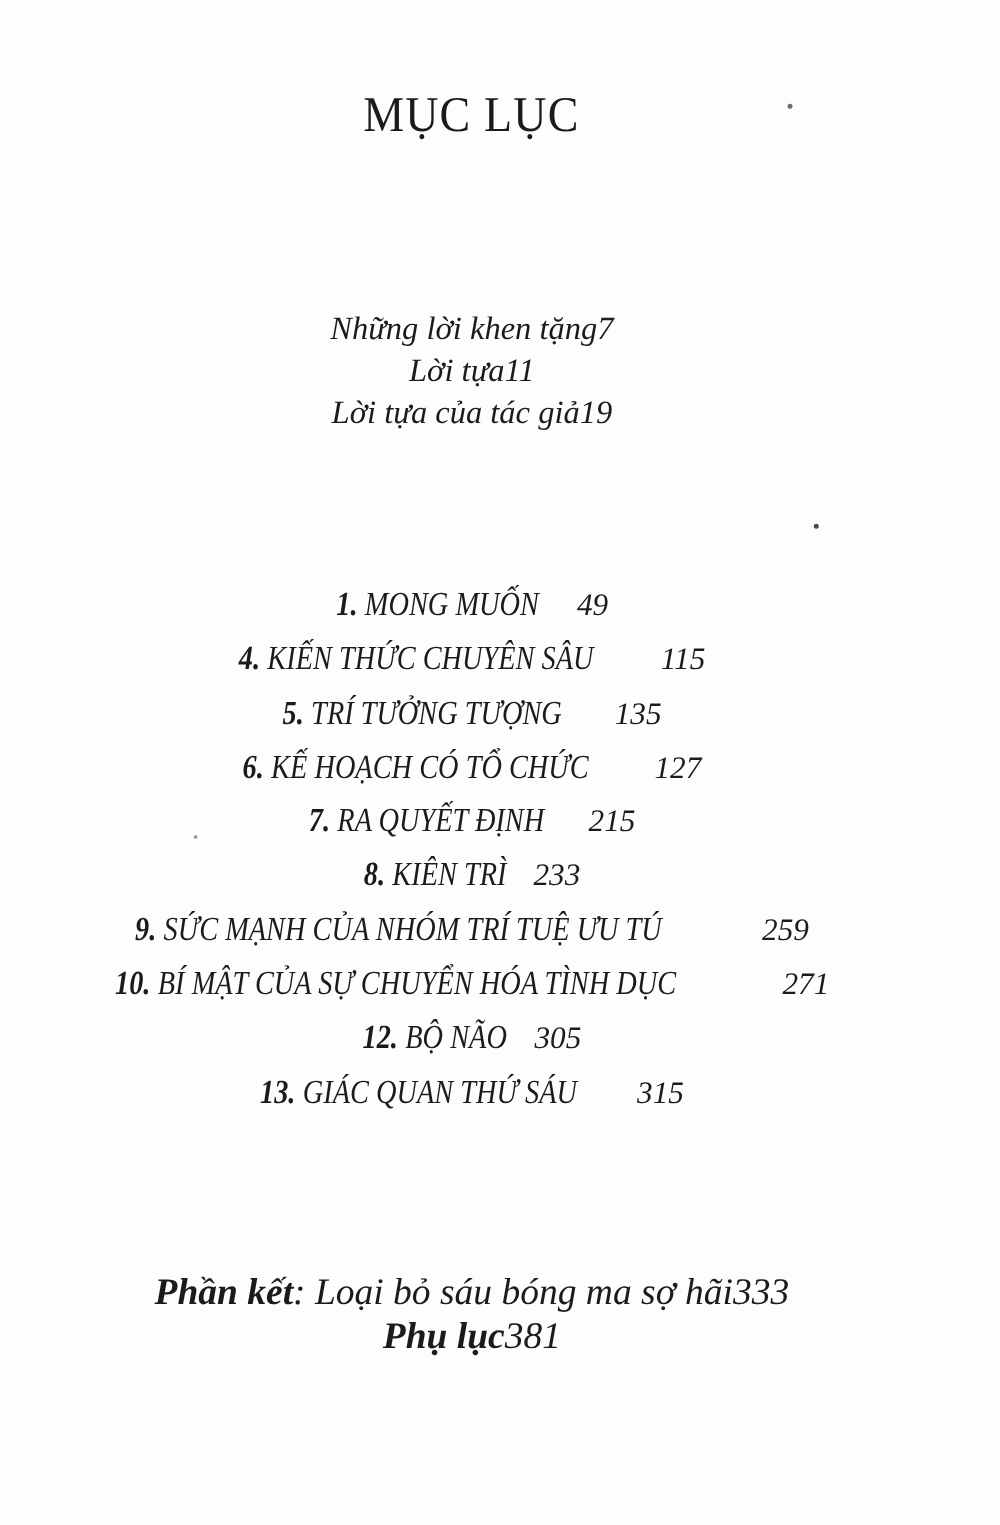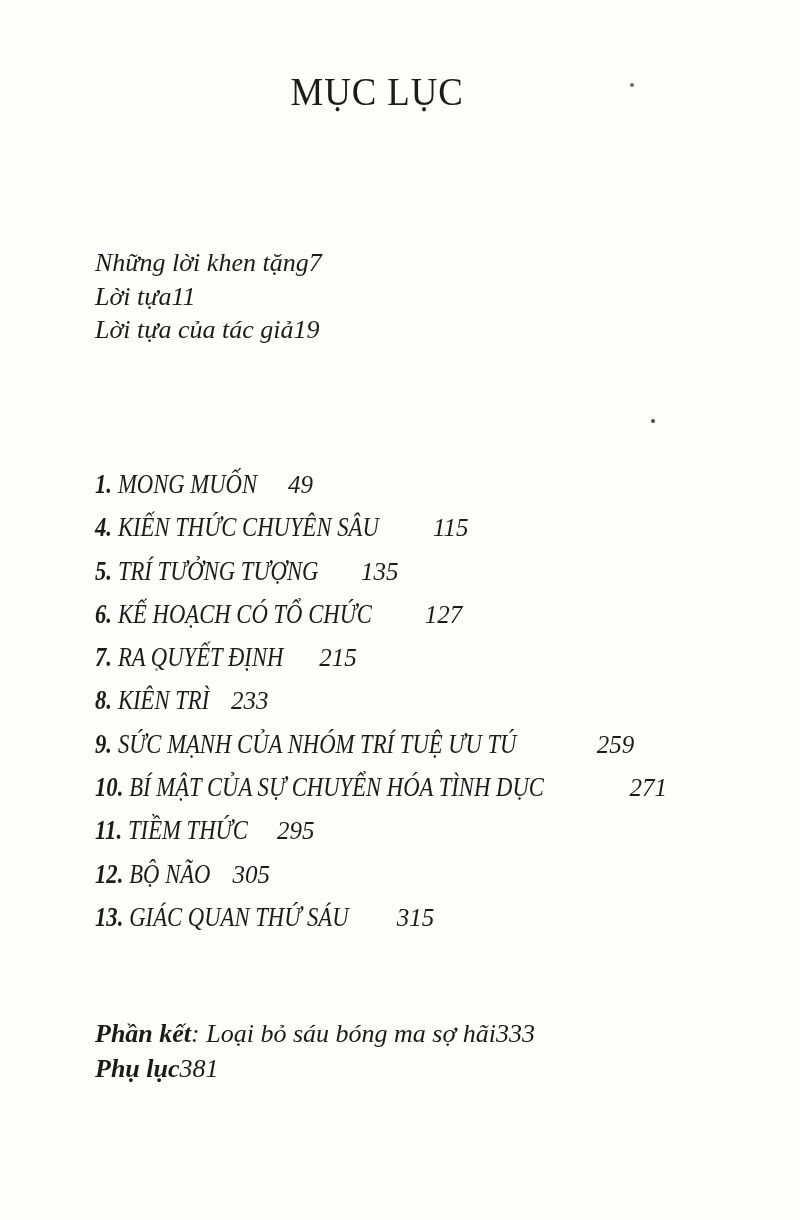--- a/index.html
+++ b/index.html
@@ -29,21 +29,21 @@
     font-size: 40px;
     letter-spacing: 1px;
     font-weight: normal;
     transform: scaleX(0.92);
     transform-origin: center;
     white-space: nowrap;
   }
   
   .row {
     display: flex;
-    justify-content: flex-start;
+    justify-content: center;
     align-items: baseline;
   }
   
   .front-matter { top: 246px; }
   .front-matter .row { height: 33.5px; line-height: 33.5px; }
   .fm-label, .fm-page {
     font-style: italic;
     font-size: 26px;
     white-space: nowrap;
   }
@@ -58,21 +58,21 @@
     white-space: nowrap;
     letter-spacing: 0px;
   }
   .ch-num { font-weight: bold; margin-right: 7px; }
   .ch-page { font-size: 25px; white-space: nowrap; margin-top: 45px; }
   
   .back-matter { top: 1016px; }
   .back-matter .row { height: 35px; line-height: 35px; }
   .bm-label, .bm-page {
     font-style: italic;
-    font-size: 26px;
+    font-size: 30px;
     white-space: nowrap;
   }
   .bm-bold { font-weight: bold; }
   
   .speck {
     position: absolute;
     background: #6d6d6d;
     border-radius: 50%;
   }
   .speck.s1 { left: 630px; top: 83px; width: 4px; height: 4px; }
@@ -130,24 +130,20 @@
     </div>
     <div class="row">
       <span class="ch-title"><span class="ch-num">9.</span><span>SỨC MẠNH CỦA NHÓM TRÍ TUỆ ƯU TÚ</span></span>
       <span class="ch-page">259</span>
     </div>
     <div class="row">
       <span class="ch-title"><span class="ch-num">10.</span><span>BÍ MẬT CỦA SỰ CHUYỂN HÓA TÌNH DỤC</span></span>
       <span class="ch-page">271</span>
     </div>
     <div class="row">
-      <span class="ch-title"><span class="ch-num">11.</span><span>TIỀM THỨC</span></span>
-      <span class="ch-page">295</span>
-    </div>
-    <div class="row">
       <span class="ch-title"><span class="ch-num">12.</span><span>BỘ NÃO</span></span>
       <span class="ch-page">305</span>
     </div>
     <div class="row">
       <span class="ch-title"><span class="ch-num">13.</span><span>GIÁC QUAN THỨ SÁU</span></span>
       <span class="ch-page">315</span>
     </div>
   </div>
 
   <div class="content-col back-matter">

